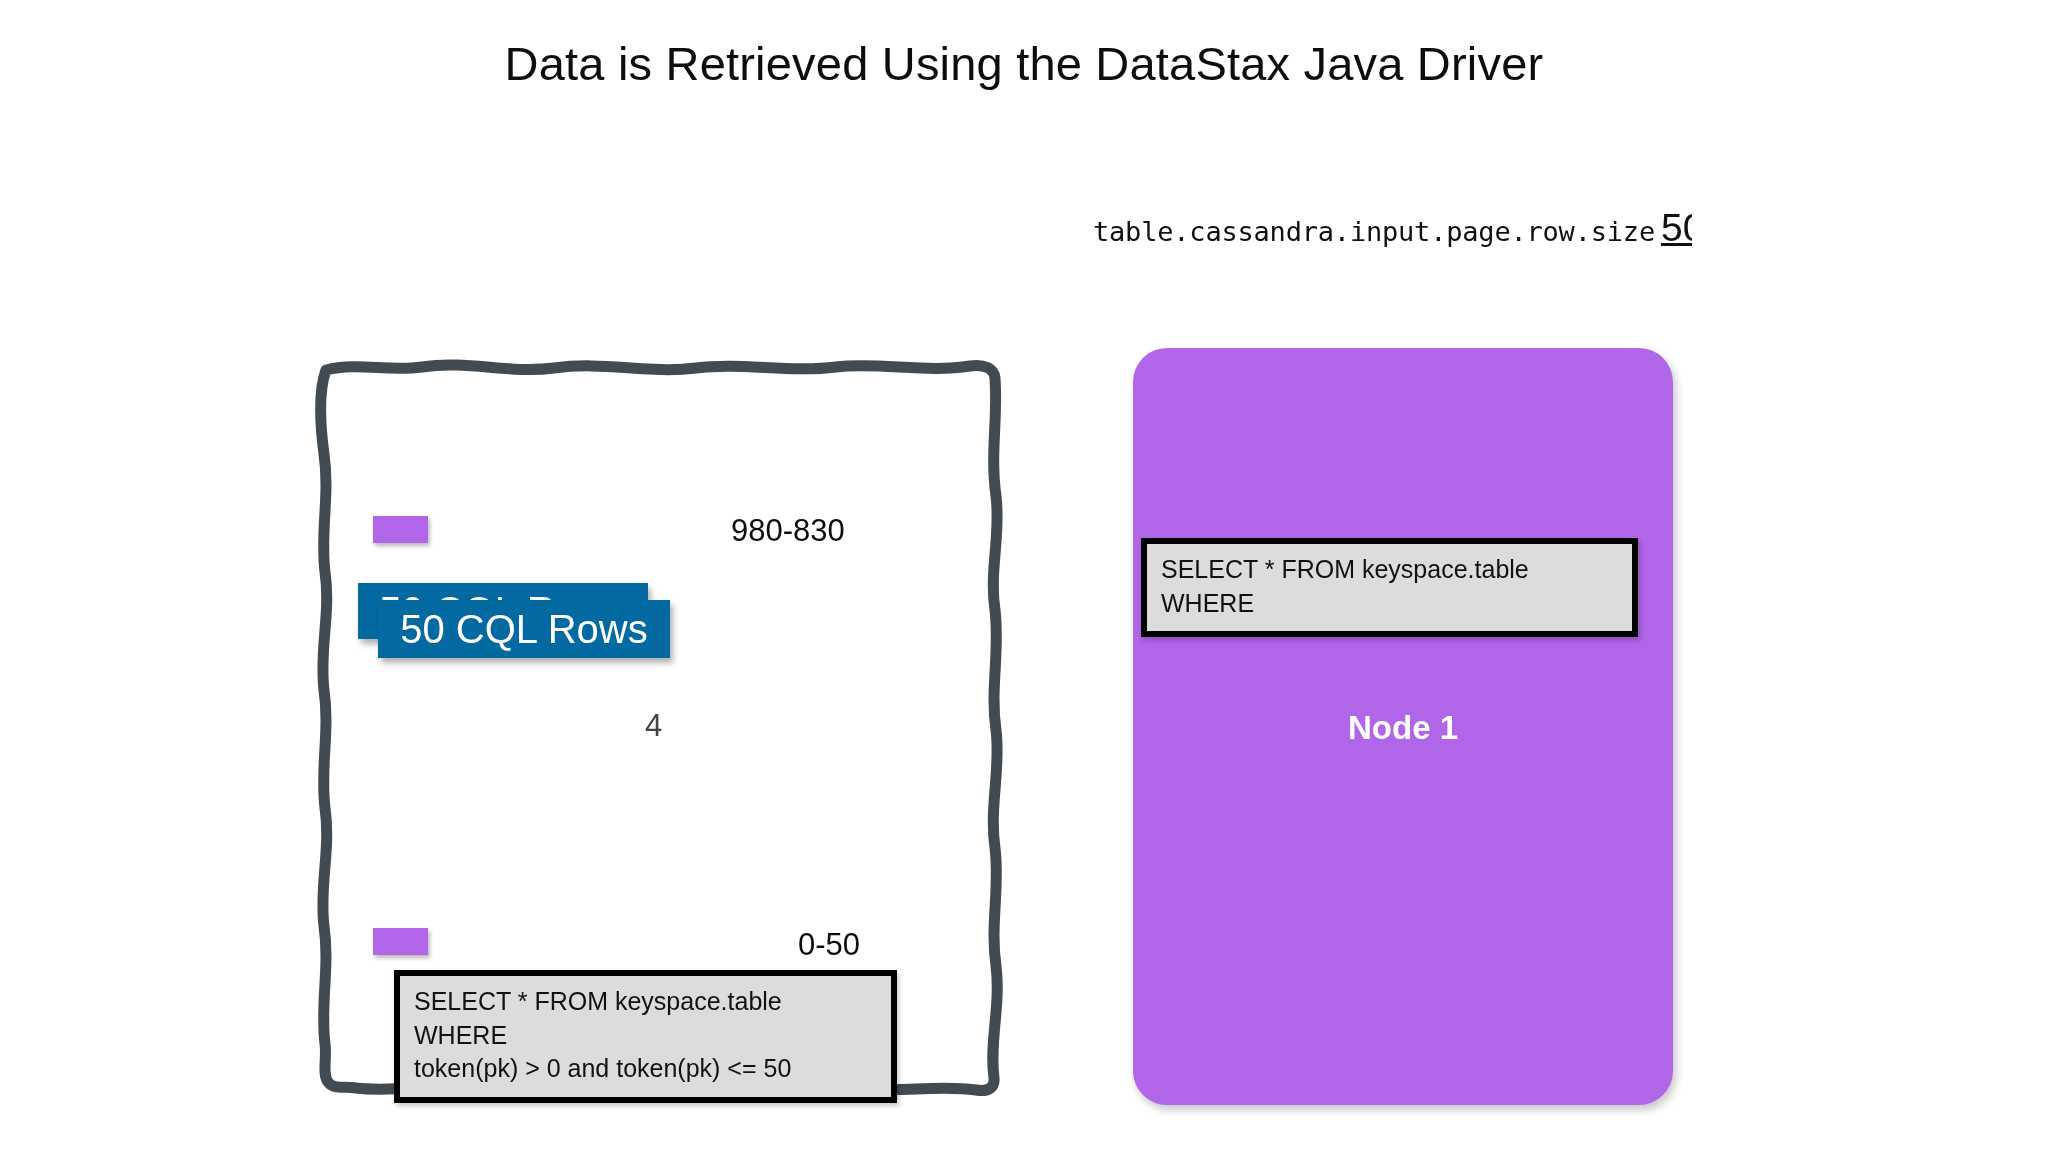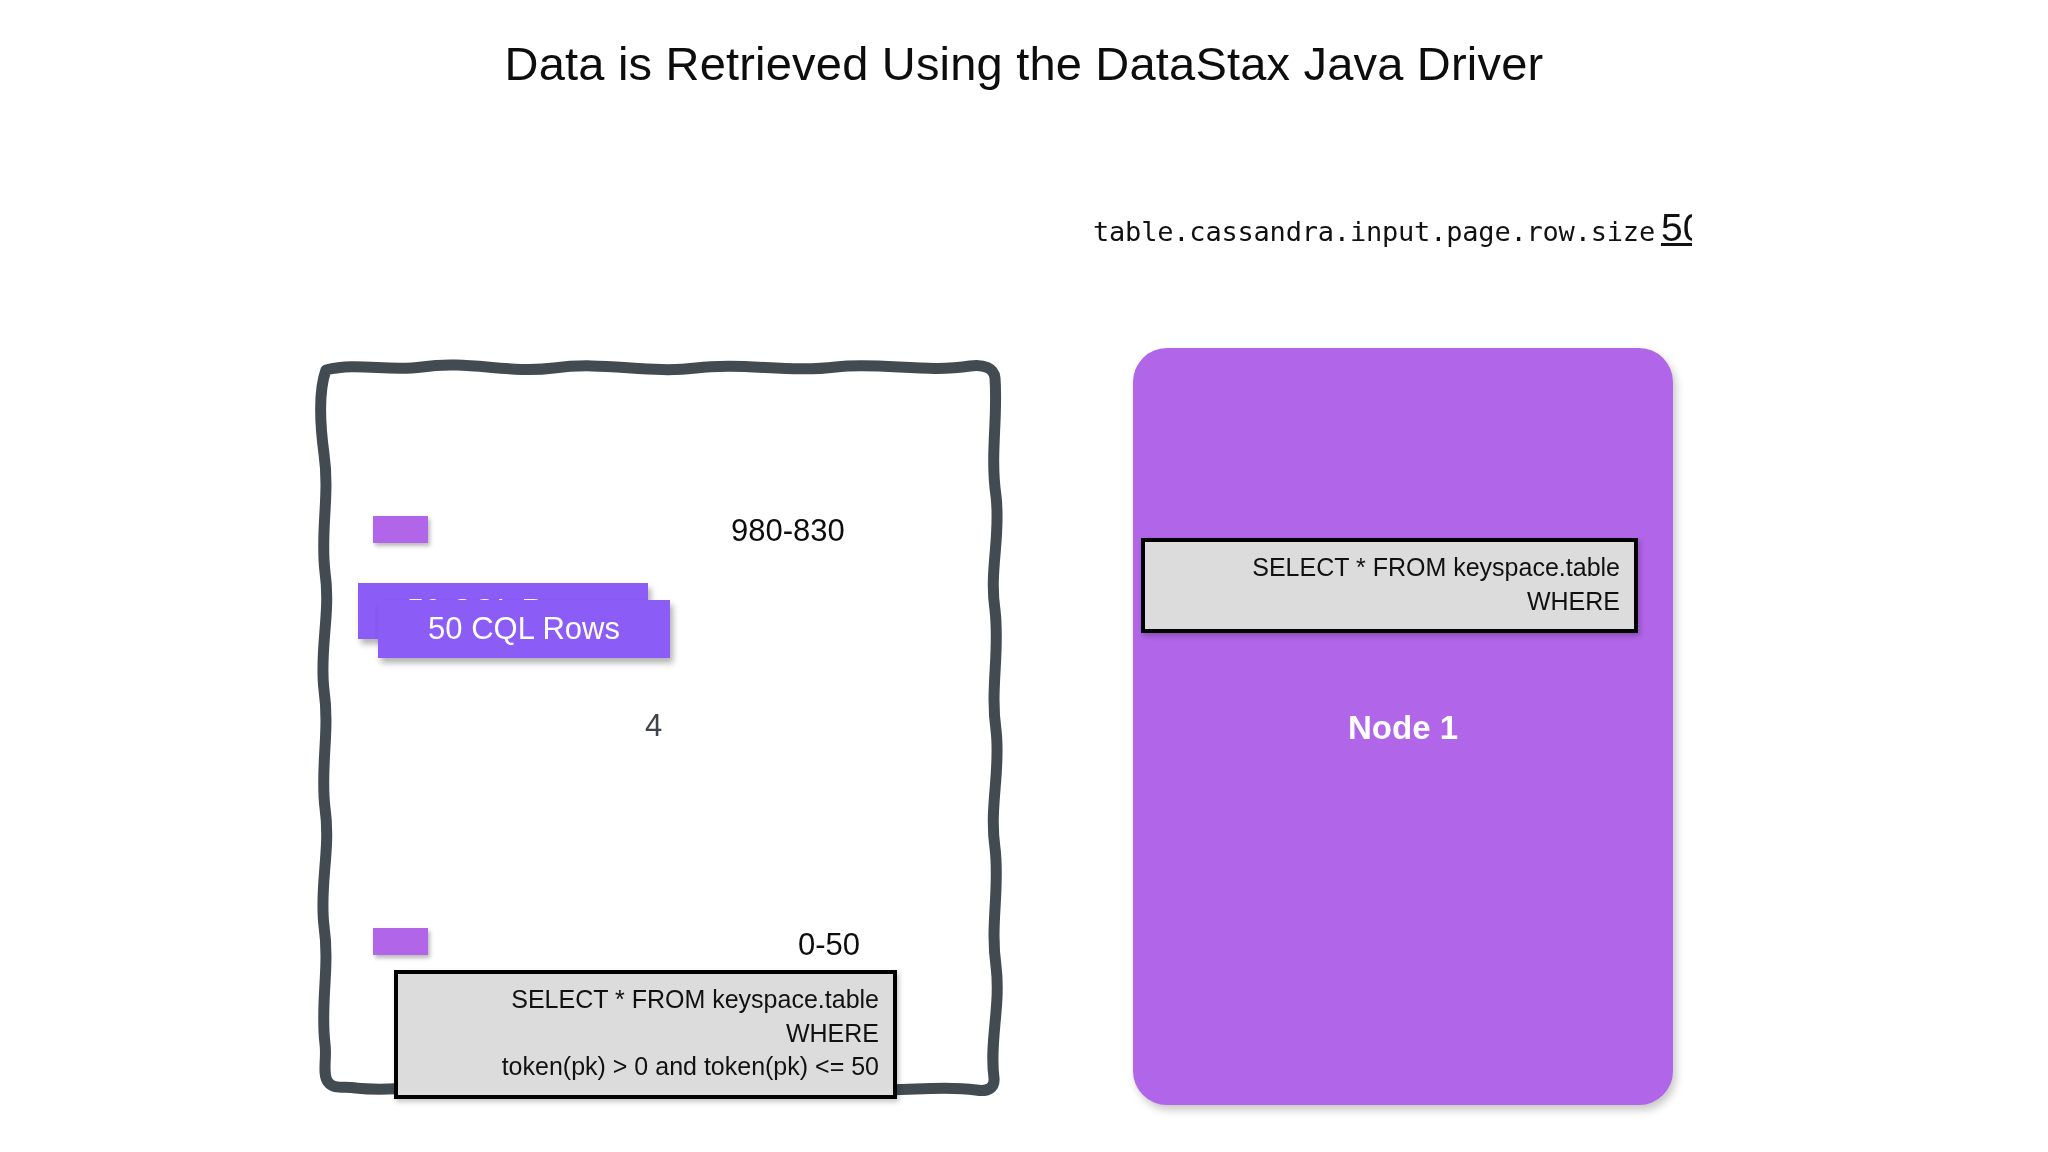--- a/index.html
+++ b/index.html
@@ -95,23 +95,23 @@
     position: absolute;
     left: 645px;
     top: 708px;
     font-size: 31px;
     color: #3f4448;
   }
 
   
   .cql-card {
     position: absolute;
-    background: #8b5cf6;
+    background: #0369a1;
     color: #ffffff;
-    font-size: 31px;
+    font-size: 40px;
     display: flex;
     align-items: center;
     justify-content: center;
     box-shadow: 3px 5px 6px rgba(0,0,0,0.30);
     white-space: nowrap;
   }
   .cql-card-back {
     left: 358px;
     top: 583px;
     width: 290px;
@@ -123,23 +123,23 @@
     top: 600px;
     width: 292px;
     height: 58px;
     z-index: 3;
   }
 
   
   .sql-box {
     position: absolute;
     background: #dcdcdc;
-    border: 4px solid #000000;
+    border: 6px solid #000000;
     box-sizing: border-box;
-    text-align: right;
+    text-align: left;
     font-size: 25px;
     line-height: 1.34;
     color: #111111;
     padding: 9px 14px 11px 14px;
     box-shadow: 2px 3px 5px rgba(0,0,0,0.22);
   }
   .sql-left {
     left: 394px;
     top: 970px;
     width: 503px;

